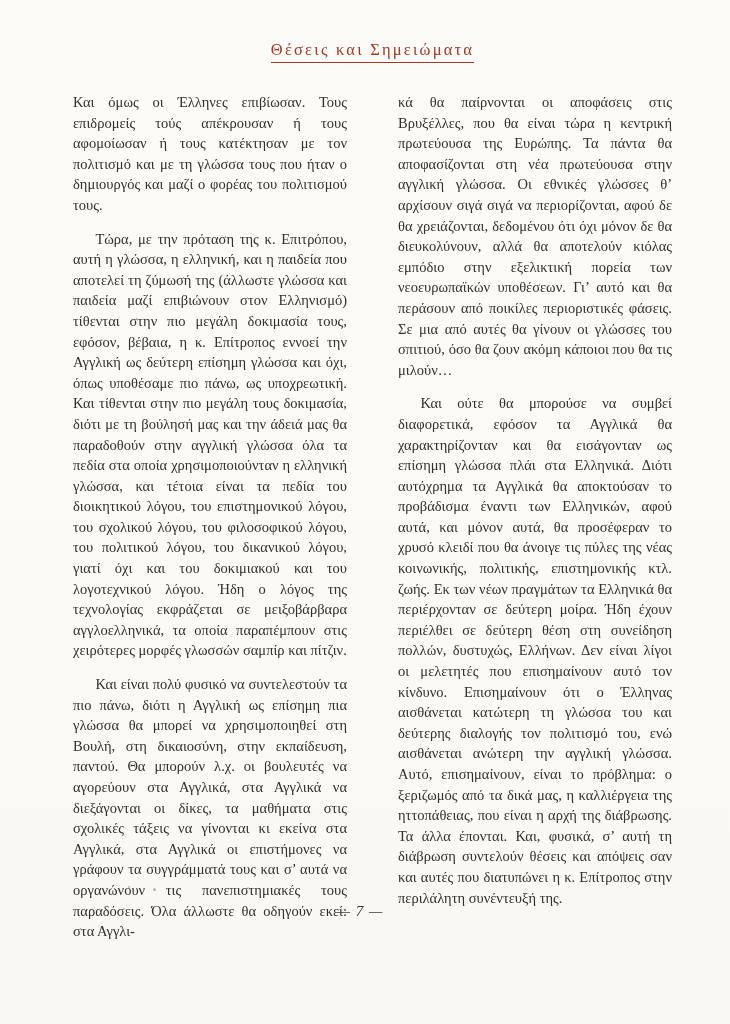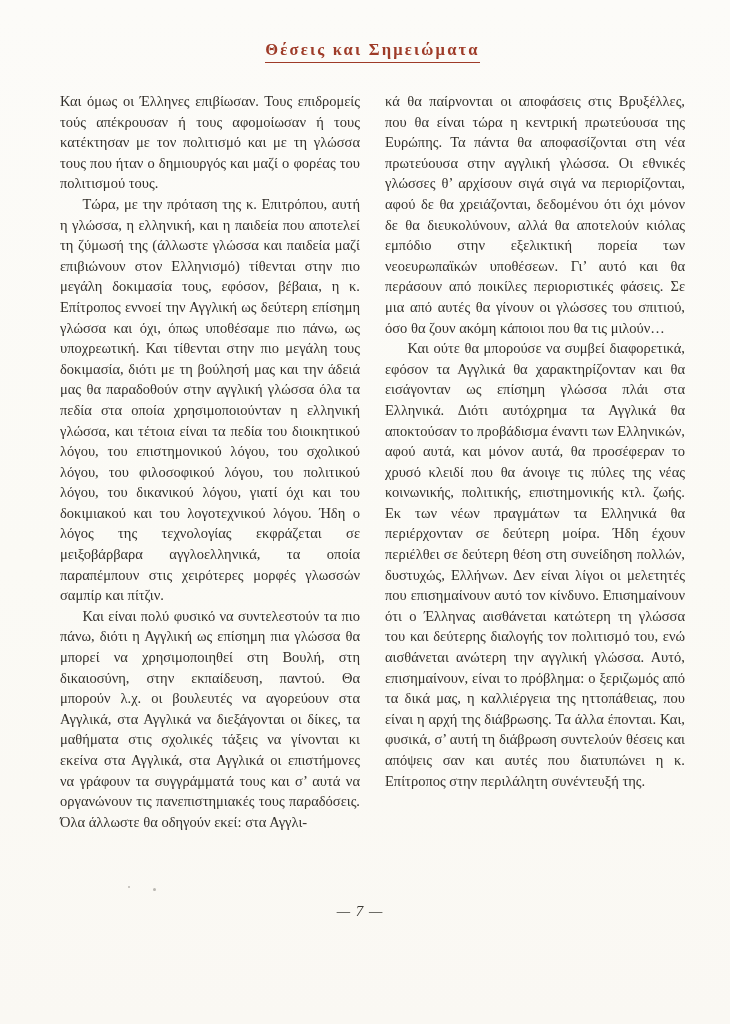--- a/index.html
+++ b/index.html
@@ -17,43 +17,42 @@
   }
   .page {
     position: absolute;
     inset: 0;
     padding: 40px 45px 0 60px;
     box-sizing: border-box;
     background: linear-gradient(180deg, #fcfbf8 0%, #fbfaf5 55%, #faf8f3 100%);
   }
   .header {
     text-align: center;
-    margin-bottom: 28px;
-    font-weight: bold;
+    margin-bottom: 16px;
   }
   .header-title {
     display: inline-block;
     color: var(--title-red, #9e3b28);
     font-size: 16.5px;
     letter-spacing: 2.2px;
     border-bottom: 1.3px solid var(--title-red, #9e3b28);
     padding-bottom: 2px;
   }
   .columns {
     display: flex;
     gap: 25px;
   }
   .column {
     width: 300px;
     text-align: justify;
     font-size: 14.5px;
     line-height: 20.6px;
   }
   .column p {
-    margin: 0;
+    margin: 13px;
     text-indent: 1.55em;
   }
   .column p.first {
     text-indent: 0;
   }
   .footer {
     position: absolute;
     top: 903px;
     left: 0;
     right: 10px;

